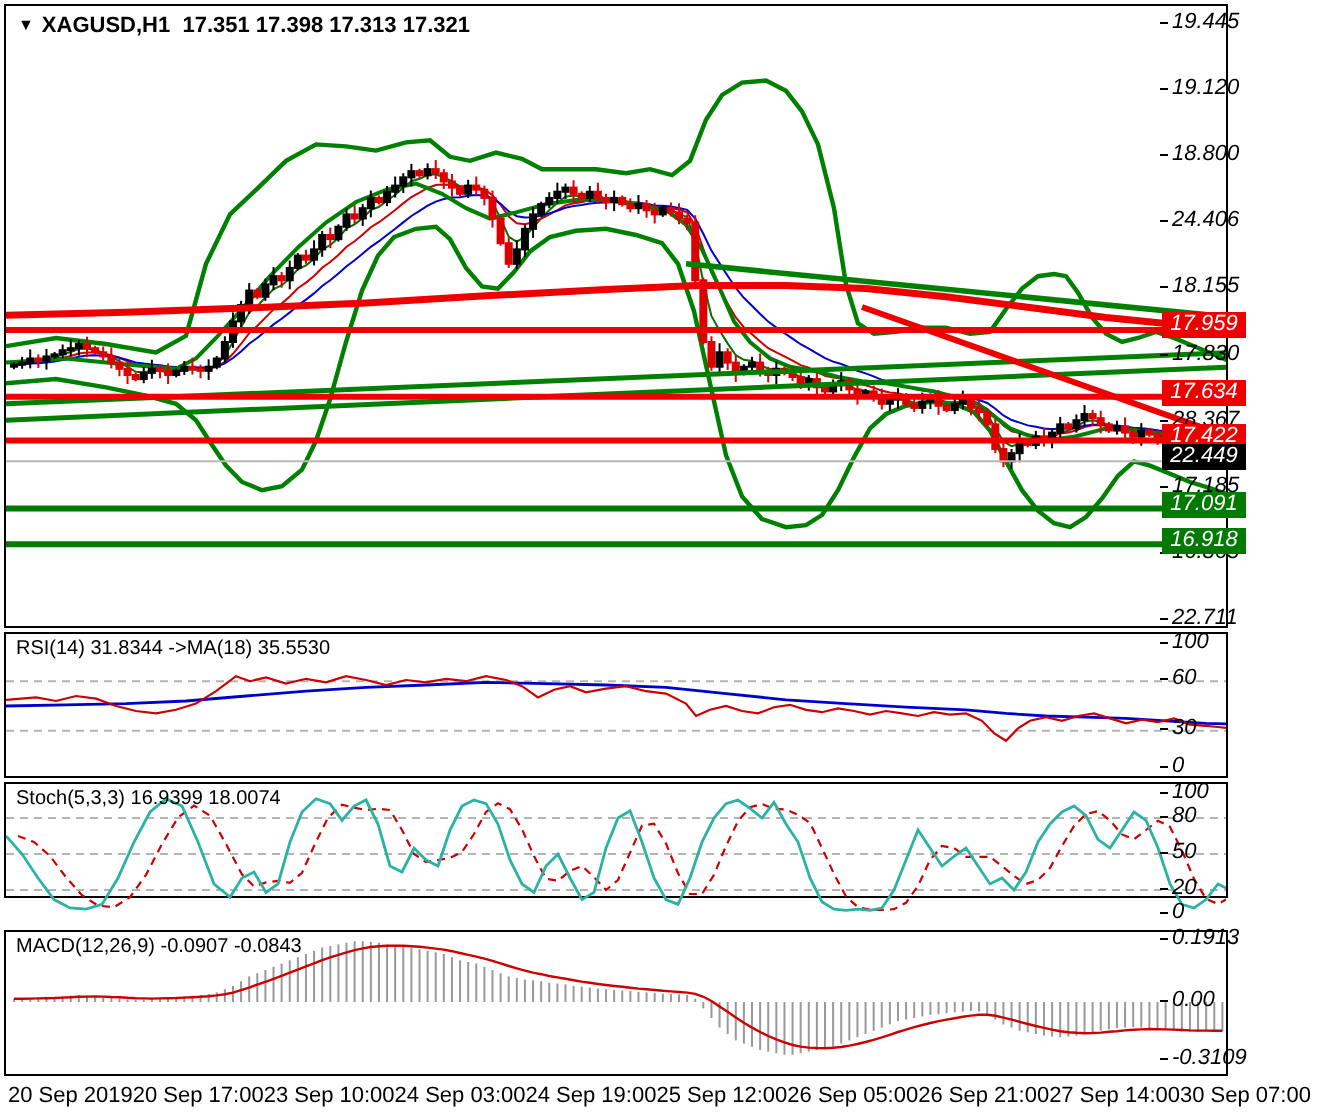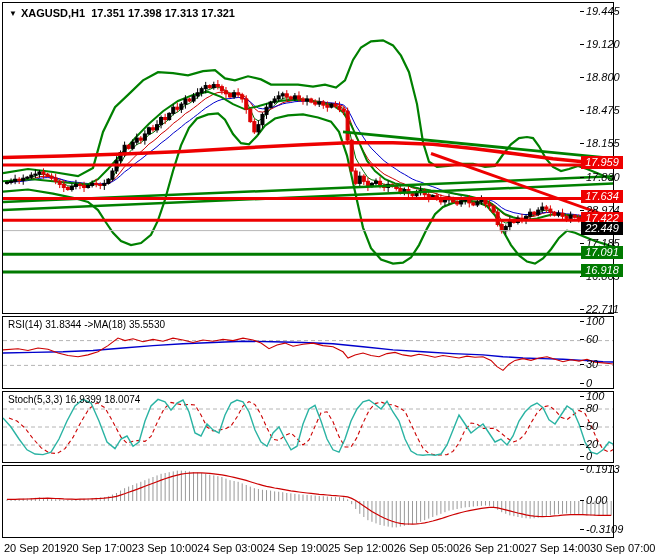--- a/index.html
+++ b/index.html
@@ -1,21 +1,21 @@
 <!DOCTYPE html>
 <html><head>
 <meta charset="utf-8">
 <style>
   html,body{margin:0;padding:0;background:#fff;}
   .terminal{position:relative;width:660px;height:560px;background:#ffffff;
     font-family:"Liberation Sans",sans-serif;overflow:hidden;padding-left:28px;}
   .panel{position:absolute;left:2px;width:612px;background:#fff;border:1px solid #000;box-sizing:border-box;}
   #p-main{top:2px;height:312px;}
   #p-rsi{top:316px;height:73px;}
-  #p-stoch{top:391px;height:72px;}
+  #p-stoch{top:391px;height:58px;}
   #p-macd{top:465px;height:73px;}
   .panel svg{position:absolute;left:0;top:0;}
   .chart-title{position:absolute;left:6px;top:4px;font-size:11px;font-weight:700;color:#000;white-space:nowrap;}
   .chart-title .tri{font-size:8px;margin-right:4px;position:relative;top:-1px;cursor:pointer;}
   .ind-label{position:absolute;left:5px;top:2px;font-size:10px;color:#000;white-space:nowrap;font-weight:400;}
   #axis-col{position:absolute;left:580px;top:0;width:44px;height:419px;font-style:italic;}
   .ax-label{position:absolute;left:6px;font-size:11px;color:#000;white-space:nowrap;}
   .ax-tick{position:absolute;left:0;width:4px;height:1px;background:#000;}
   .badge{position:absolute;left:1px;width:42px;height:13px;font-size:11px;line-height:13px;
     color:#fff;text-align:center;white-space:nowrap;}
@@ -524,37 +524,38 @@
         <line x1="579.81" y1="35" x2="579.81" y2="49.08" stroke="#999999" stroke-width="1"></line>
         <line x1="583.865" y1="35" x2="583.865" y2="49.4" stroke="#999999" stroke-width="1"></line>
         <line x1="587.92" y1="35" x2="587.92" y2="49.72" stroke="#999999" stroke-width="1"></line>
         <line x1="591.9749999999999" y1="35" x2="591.9749999999999" y2="49.879999999999995" stroke="#999999" stroke-width="1"></line>
         <line x1="596.03" y1="35" x2="596.03" y2="49.72" stroke="#999999" stroke-width="1"></line>
         <line x1="600.0849999999999" y1="35" x2="600.0849999999999" y2="49.56" stroke="#999999" stroke-width="1"></line>
         <line x1="604.14" y1="35" x2="604.14" y2="49.480000000000004" stroke="#999999" stroke-width="1"></line>
         <line x1="608.1949999999999" y1="35" x2="608.1949999999999" y2="49.512" stroke="#999999" stroke-width="1"></line>
         <polyline points="4.0,33.4 8.1,33.4 12.1,33.3 16.2,33.2 20.2,33.1 24.3,33.0 28.3,32.8 32.4,32.6 36.4,32.4 40.5,32.3 44.5,32.2 48.6,32.3 52.7,32.5 56.7,32.6 60.8,32.9 64.8,33.1 68.9,33.2 72.9,33.3 77.0,33.2 81.0,33.1 85.1,33.0 89.2,32.8 93.2,32.6 97.3,32.4 101.3,32.1 105.4,31.7 109.4,31.1 113.5,30.3 117.5,29.1 121.6,27.8 125.6,26.3 129.7,24.9 133.8,23.4 137.8,21.9 141.9,20.3 145.9,18.8 150.0,17.2 154.0,15.7 158.1,14.1 162.1,12.7 166.2,11.4 170.3,10.2 174.3,9.1 178.4,8.2 182.4,7.5 186.5,7.1 190.5,6.9 194.6,6.8 198.6,6.9 202.7,7.1 206.8,7.4 210.8,7.8 214.9,8.3 218.9,8.8 223.0,9.6 227.0,10.5 231.1,11.4 235.1,12.3 239.2,13.3 243.2,14.4 247.3,15.7 251.4,17.0 255.4,18.2 259.5,19.3 263.5,20.3 267.6,21.1 271.6,22.0 275.7,22.7 279.7,23.4 283.8,24.1 287.8,24.8 291.9,25.4 296.0,26.0 300.0,26.5 304.1,27.0 308.1,27.4 312.2,27.9 316.2,28.3 320.3,28.6 324.3,29.0 328.4,29.4 332.5,29.7 336.5,30.0 340.6,30.3 344.6,30.9 348.7,32.4 352.7,34.5 356.8,37.2 360.8,39.9 364.9,42.8 368.9,45.4 373.0,47.8 377.1,50.0 381.1,52.0 385.2,53.7 389.2,55.2 393.3,56.5 397.3,57.3 401.4,57.8 405.4,58.0 409.5,58.1 413.6,57.9 417.6,57.5 421.7,56.8 425.7,56.0 429.8,55.0 433.8,53.9 437.9,52.7 441.9,51.4 446.0,50.0 450.0,48.8 454.1,47.6 458.2,46.5 462.2,45.5 466.3,44.6 470.3,43.8 474.4,43.1 478.4,42.4 482.5,41.8 486.5,41.4 490.6,41.4 494.7,41.9 498.7,42.8 502.8,43.8 506.8,44.9 510.9,46.0 514.9,47.0 519.0,47.9 523.0,48.8 527.1,49.6 531.1,50.1 535.2,50.4 539.3,50.6 543.3,50.5 547.4,50.3 551.4,49.9 555.5,49.6 559.5,49.2 563.6,48.9 567.6,48.7 571.7,48.5 575.8,48.6 579.8,48.7 583.9,48.8 587.9,49.0 592.0,49.2 596.0,49.3 600.1,49.3 604.1,49.4 608.2,49.4" fill="none" stroke="#cc0000" stroke-width="1.2"></polyline>
       </svg>
+    <div class="ind-label">MACD(12,26,9) -0.0907 -0.0843</div>
   </div>
 
   <div id="axis-col">
       <div class="ax-tick" style="top: 11px;"></div>
       <div class="ax-label" style="top: 5px;">19.445</div>
       <div class="ax-tick" style="top: 44px;"></div>
       <div class="ax-label" style="top: 38px;">19.120</div>
       <div class="ax-tick" style="top: 77px;"></div>
       <div class="ax-label" style="top: 71px;">18.800</div>
       <div class="ax-tick" style="top: 110px;"></div>
-      <div class="ax-label" style="top: 104px;">18.475</div>
+      <div class="ax-label" style="top: 104px;">24.406</div>
       <div class="ax-tick" style="top: 143px;"></div>
       <div class="ax-label" style="top: 137px;">18.155</div>
       <div class="ax-tick" style="top: 177px;"></div>
       <div class="ax-label" style="top: 171px;">17.830</div>
       <div class="ax-tick" style="top: 210px;"></div>
-      <div class="ax-label" style="top: 204px;">28.974</div>
+      <div class="ax-label" style="top: 204px;">28.367</div>
       <div class="ax-tick" style="top: 243px;"></div>
       <div class="ax-label" style="top: 237px;">17.185</div>
       <div class="ax-tick" style="top: 276px;"></div>
       <div class="ax-label" style="top: 270px;">16.865</div>
       <div class="ax-tick" style="top: 309px;"></div>
       <div class="ax-label" style="top: 303px;">22.711</div>
       <div class="ax-tick" style="top: 321px;"></div>
       <div class="ax-label" style="top: 315px;">100</div>
       <div class="ax-tick" style="top: 339px;"></div>
       <div class="ax-label" style="top: 333px;">60</div>

